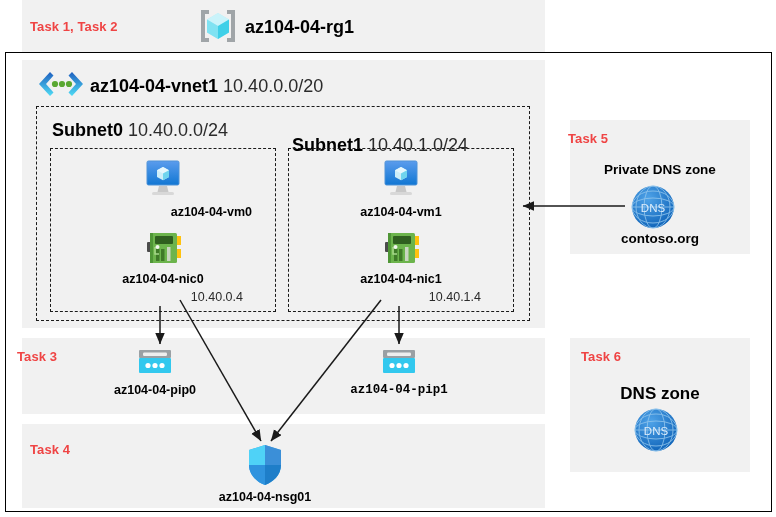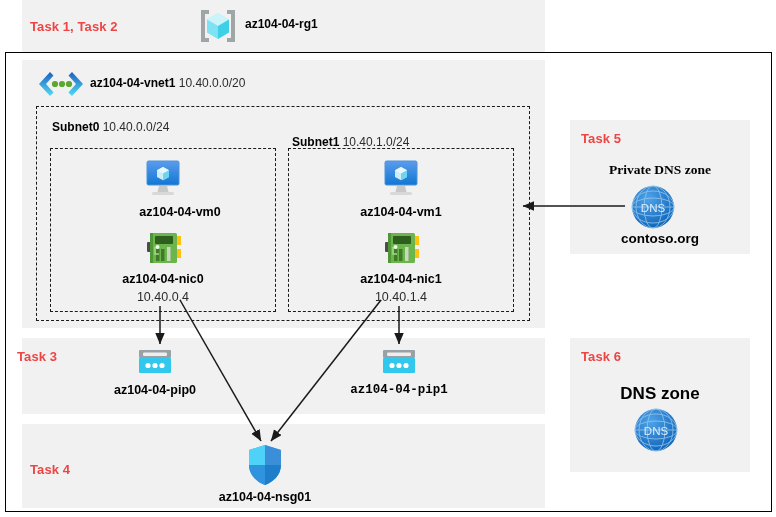--- a/index.html
+++ b/index.html
@@ -40,21 +40,21 @@
   .task-label {
     color: #ef4444;
     font-weight: bold;
     font-size: 13px;
     letter-spacing: 0.1px;
     white-space: nowrap;
   }
 
   
   .res-title {
-    font-size: 12px;
+    font-size: 18px;
     color: #000000;
     white-space: nowrap;
   }
   .res-title b { font-weight: bold; }
   .res-title span.addr { font-weight: normal; color: #2b2b2b; }
 
   
   .dashed-outer {
     border: 1.5px dashed #1a1a1a;
     background: transparent;
@@ -69,21 +69,21 @@
     font-size: 12.5px;
     font-weight: bold;
     color: #000000;
     text-align: center;
     white-space: nowrap;
   }
   .node-sub {
     font-size: 12.5px;
     font-weight: normal;
     color: #2b2b2b;
-    text-align: center;
+    text-align: right;
     white-space: nowrap;
   }
 
   
   #arrow-layer {
     left: 0; top: 0; width: 776px; height: 517px;
     pointer-events: none;
   }
 
   .icon-holder { line-height: 0; }
@@ -161,21 +161,21 @@
     </defs>
     <rect x="12" y="3" width="32" height="24" rx="1.5" fill="url(#vmscreen0)" stroke="#4f93d8" stroke-width="1"></rect>
     <path d="M28 9 L34 12.3 L34 19 L28 22.3 L22 19 L22 12.3 Z" fill="#cdeef9"></path>
     <path d="M28 9 L34 12.3 L28 15.6 L22 12.3 Z" fill="#e6f7fd"></path>
     <path d="M28 15.6 L34 12.3 L34 19 L28 22.3 Z" fill="#6fd4ee"></path>
     <path d="M24 28 L32 28 L33.5 34 L22.5 34 Z" fill="#c8c8c8"></path>
     <rect x="17" y="34" width="22" height="3" rx="1.5" fill="#d8d8d8"></rect>
   </svg>
 </div>
 
-<div class="abs node-label" style="left:100px; top:205px; width:160px;">az104-04-vm0</div>
+<div class="abs node-label" style="left:92px; top:205px; width:160px;text-align:right;">az104-04-vm0</div>
 
 <div class="abs icon-holder" style="left:146px; top:230px; width:40px; height:38px;">
   <svg width="40" height="38" viewBox="0 0 40 38">
     <rect x="29" y="6" width="6" height="9" fill="#ffc20e"></rect>
     <rect x="29" y="19" width="6" height="9" fill="#ffc20e"></rect>
     <rect x="1" y="12" width="5" height="10" rx="1" fill="#4c4c4c"></rect>
     <rect x="4" y="3" width="27" height="30" rx="1.5" fill="#6cb44c"></rect>
     <rect x="4" y="3" width="3" height="30" fill="#4f9636"></rect>
     <rect x="9" y="6" width="18" height="8" rx="1" fill="#2f5f1f"></rect>
     <rect x="10" y="19" width="3.5" height="12" fill="#3f7a28"></rect>
@@ -254,37 +254,37 @@
     <rect x="6" y="4.5" width="24" height="3.5" rx="1.2" fill="#eeeeee"></rect>
     <rect x="2" y="10" width="32" height="15" rx="1" fill="#32c8ee"></rect>
     <circle cx="11" cy="17.5" r="2.6" fill="#ffffff"></circle>
     <circle cx="18" cy="17.5" r="2.6" fill="#ffffff"></circle>
     <circle cx="25" cy="17.5" r="2.6" fill="#ffffff"></circle>
   </svg>
 </div>
 
 <div class="abs node-label" style="left:329px; top:383px; width:140px;font-family:Liberation Mono, monospace;">az104-04-pip1</div>
 
-<div class="abs task-label" style="left:30px; top:442px;margin-top:20px;">Task 4</div>
+<div class="abs task-label" style="left:30px; top:442px;">Task 4</div>
 
 <div class="abs icon-holder" style="left:246px; top:443px; width:38px; height:44px;">
   <svg width="38" height="44" viewBox="0 0 38 44">
     <path d="M19 2 L35 7 L35 22 C35 32 27 39 19 42 C11 39 3 32 3 22 L3 7 Z" fill="#3fa9e8"></path>
     <path d="M19 2 L3 7 L3 22 L19 22 Z" fill="#4fd2f7"></path>
     <path d="M19 2 L35 7 L35 22 L19 22 Z" fill="#3b8fd8"></path>
     <path d="M3 22 L19 22 L19 42 C11 39 3 32 3 22 Z" fill="#2f93de"></path>
     <path d="M35 22 L19 22 L19 42 C27 39 35 32 35 22 Z" fill="#1e7ec9"></path>
   </svg>
 </div>
 
 <div class="abs node-label" style="left:195px; top:490px; width:140px;">az104-04-nsg01</div>
 
-<div class="abs task-label" style="left:581px; top:131px;">Task 5</div>
-
-<div class="abs node-label" style="left:570px; top:162px; width:180px; font-size:13.5px;font-family:Liberation Serif, serif;">Private DNS zone</div>
+<div class="abs task-label" style="left:568px; top:131px;">Task 5</div>
+
+<div class="abs node-label" style="left:570px; top:162px; width:180px; font-size:13.5px;">Private DNS zone</div>
 
 <div class="abs icon-holder" style="left:629px; top:183px; width:48px; height:48px;">
   <svg width="48" height="48" viewBox="0 0 48 48">
     <defs>
       <radialGradient id="dnsg1" cx="38%" cy="30%" r="75%">
         <stop offset="0%" stop-color="#4fa3e8"></stop>
         <stop offset="100%" stop-color="#0f63b8"></stop>
       </radialGradient>
     </defs>
     <circle cx="24" cy="24" r="21" fill="url(#dnsg1)"></circle>

